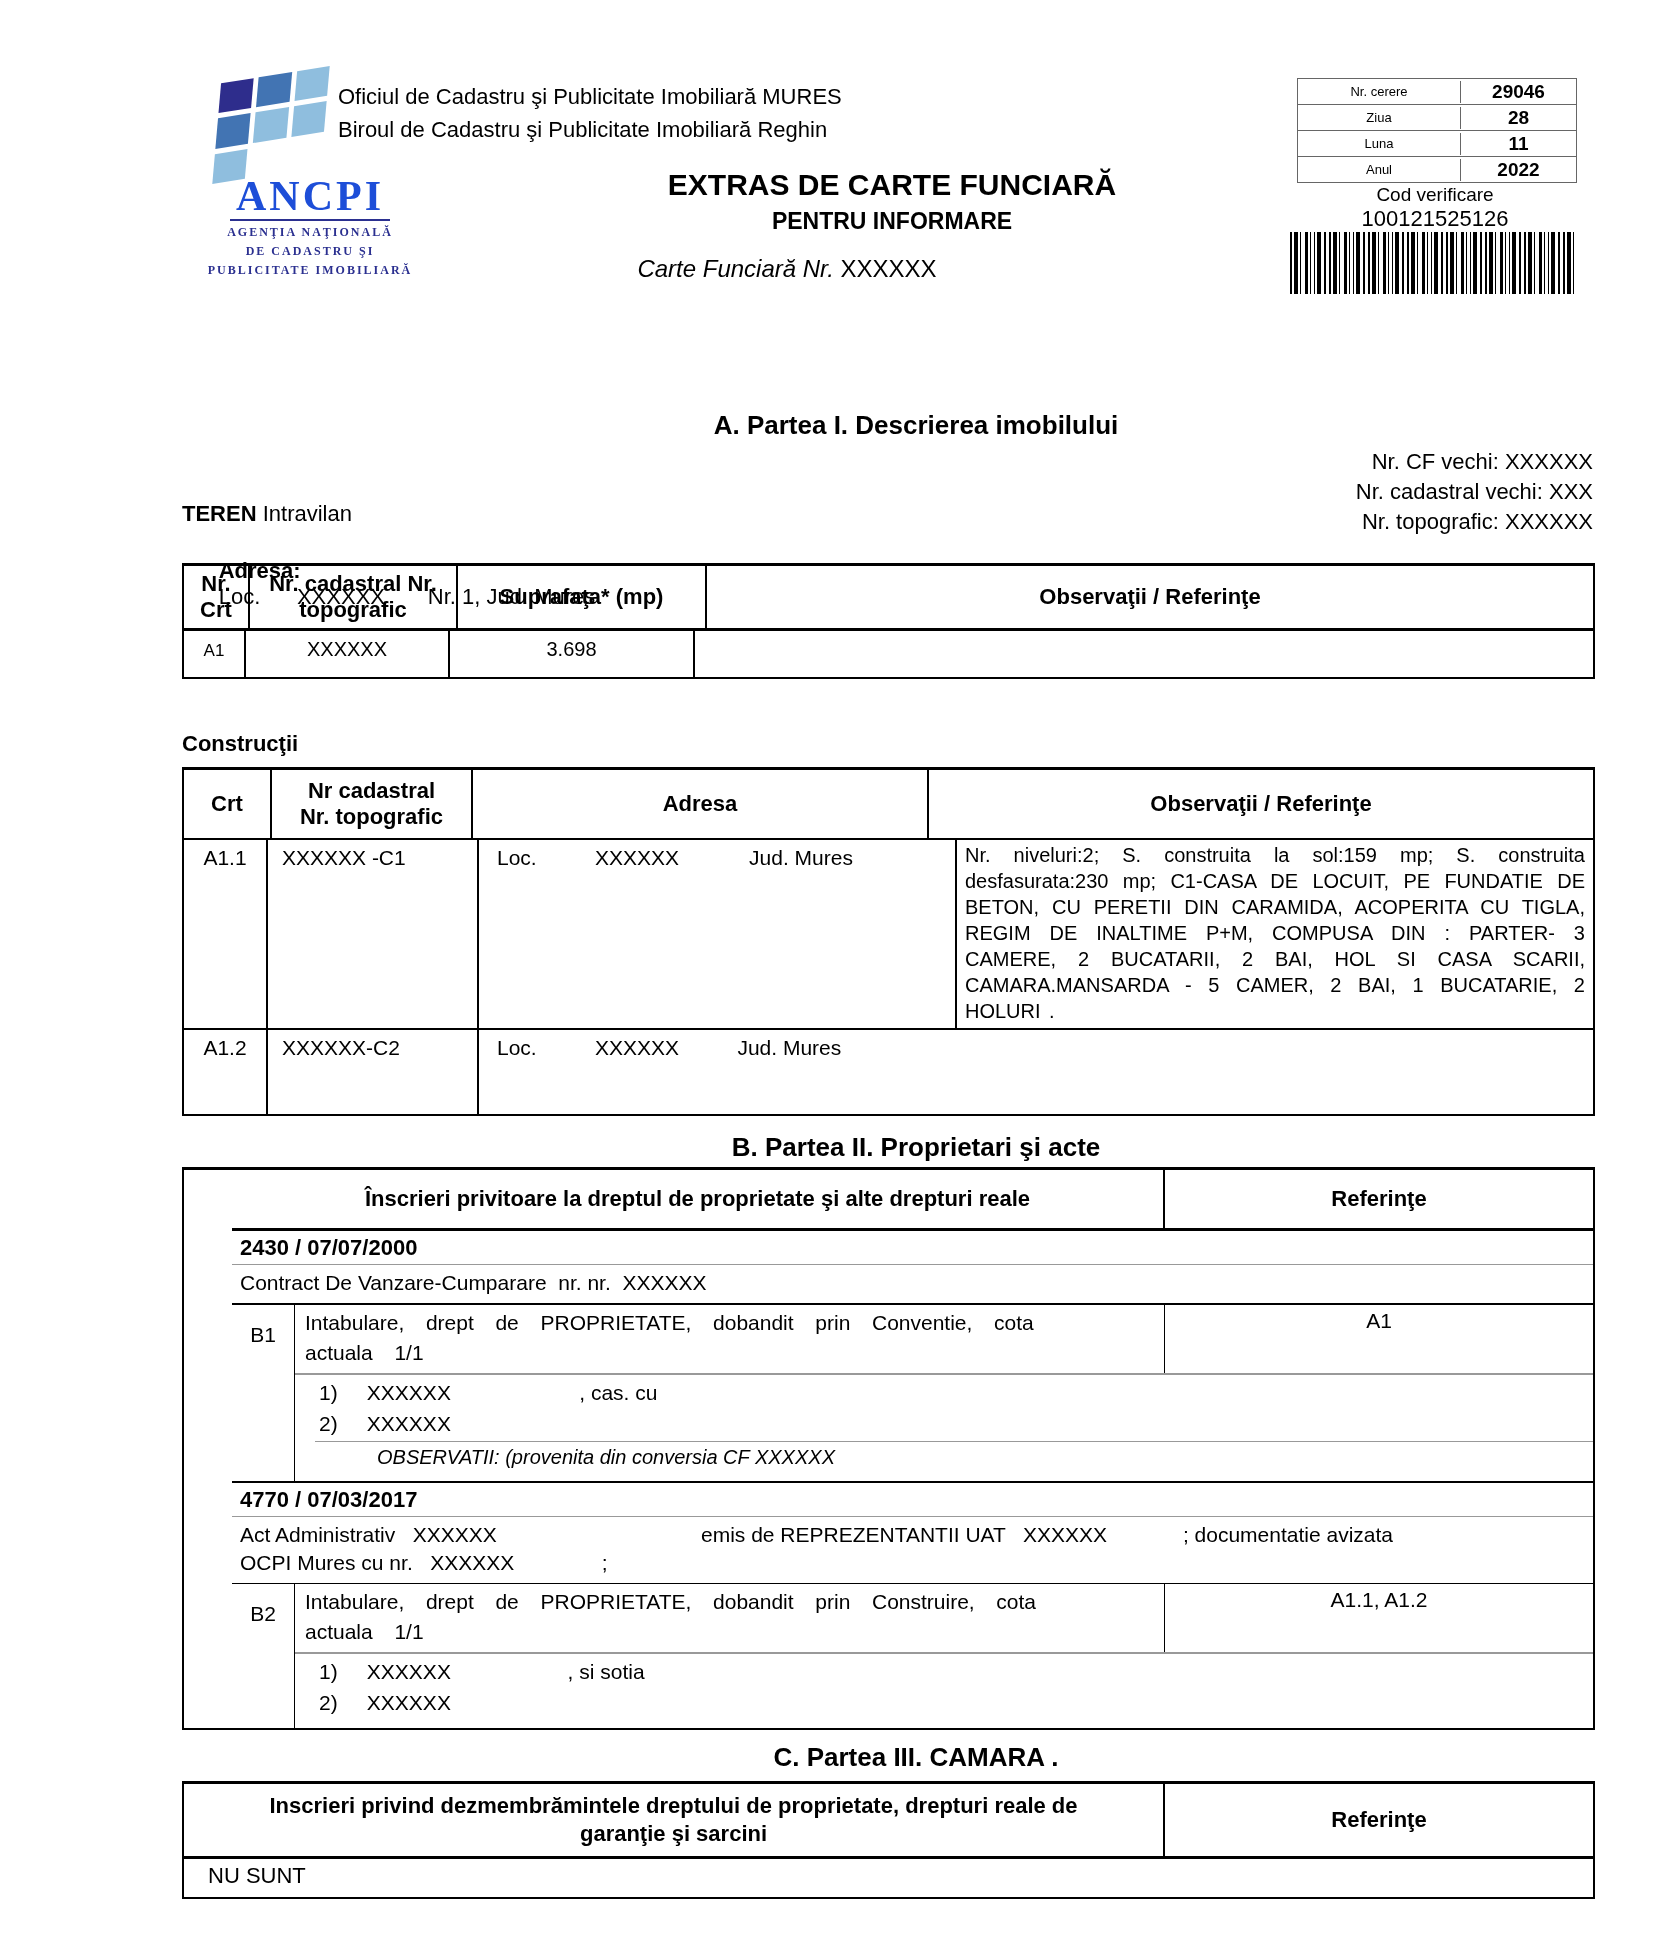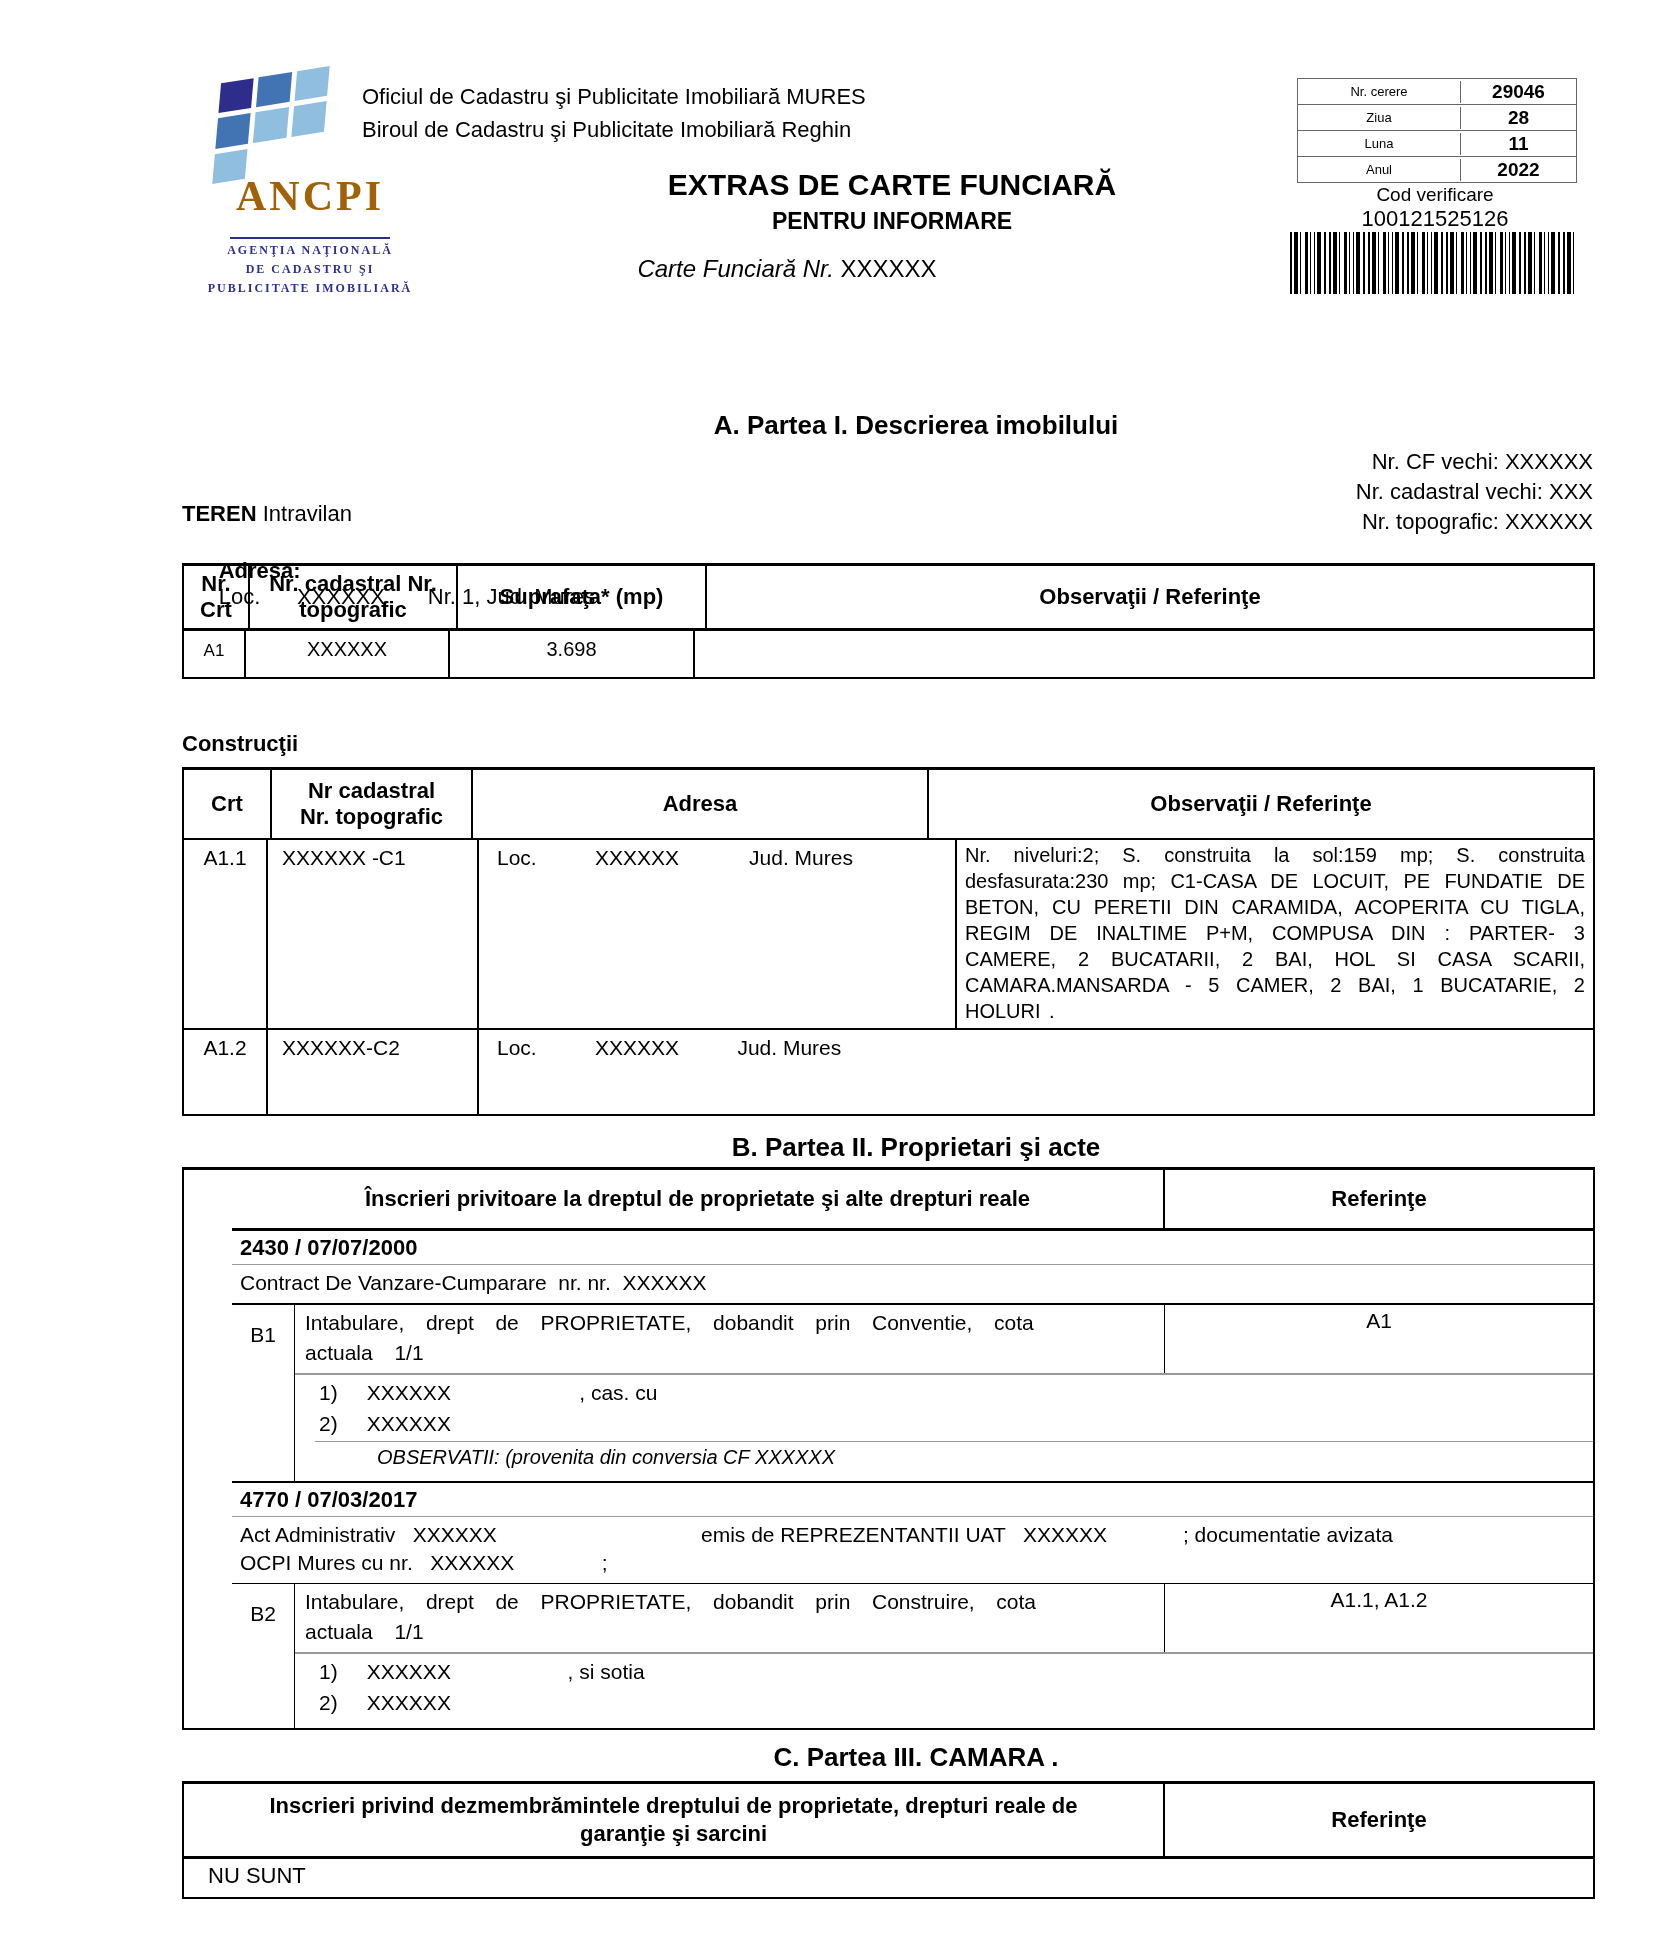--- a/index.html
+++ b/index.html
@@ -10,23 +10,23 @@
 
   
   .header{position:relative;height:310px;}
   .logo{position:absolute;left:6px;top:76px;width:244px;text-align:center;}
   .tiles{width:110px;height:98px;margin-left:28px;display:grid;grid-template-columns:repeat(3,1fr);grid-template-rows:repeat(3,1fr);gap:5px;transform:rotate(-9deg) skewX(-14deg);}
   .tile{width:100%;height:100%;}
   .t-navy{background:#2e2d8c;}
   .t-mid{background:#4274b3;}
   .t-light{background:#8fbede;}
   .t-none{background:transparent;}
-  .ancpi{display:inline-block;font-family:"Liberation Serif",serif;font-weight:bold;font-size:42px;letter-spacing:3px;color:#a16207;border-bottom:2px solid #2b3090;line-height:44px;padding:0 6px 19px;text-align:right;}
+  .ancpi{display:inline-block;font-family:"Liberation Serif",serif;font-weight:bold;font-size:42px;letter-spacing:3px;color:#1d4ed8;border-bottom:2px solid #2b3090;line-height:44px;padding:0 6px 1px;text-align:right;}
   .lsub{font-family:"Liberation Serif",serif;font-weight:bold;font-size:12px;letter-spacing:2px;line-height:16px;color:#2b3090;margin-top:3px;}
-  .office{position:absolute;left:180px;top:80px;font-size:22px;line-height:33px;}
+  .office{position:absolute;left:156px;top:80px;font-size:22px;line-height:33px;}
   .req{position:absolute;left:1115px;top:78px;width:278px;border:1px solid #666;border-bottom:none;}
   .req-row{display:flex;height:25px;align-items:center;border-bottom:1px solid #666;}
   .req-label{width:162px;text-align:center;font-size:13px;}
   .req-val{flex:1;text-align:center;font-size:19px;font-weight:bold;border-left:1px solid #666;}
   .cod-label{position:absolute;left:1108px;top:184px;width:290px;text-align:center;font-size:19px;}
   .cod-value{position:absolute;left:1108px;top:206px;width:290px;text-align:center;font-size:22px;}
   .barcode{position:absolute;left:1108px;top:232px;width:288px;height:62px;
     background:repeating-linear-gradient(90deg,#000 0 2px,#fff 2px 4px,#000 4px 8px,#fff 8px 10px,#000 10px 11px,#fff 11px 15px,#000 15px 18px,#fff 18px 20px,#000 20px 21px,#fff 21px 24px,#000 24px 25px,#fff 25px 27px,#000 27px 31px,#fff 31px 34px,#000 34px 36px,#fff 36px 39px);}
   .title1{position:absolute;left:360px;top:168px;width:700px;text-align:center;font-size:30px;font-weight:bold;}
   .title2{position:absolute;left:360px;top:208px;width:700px;text-align:center;font-size:23px;font-weight:bold;}

